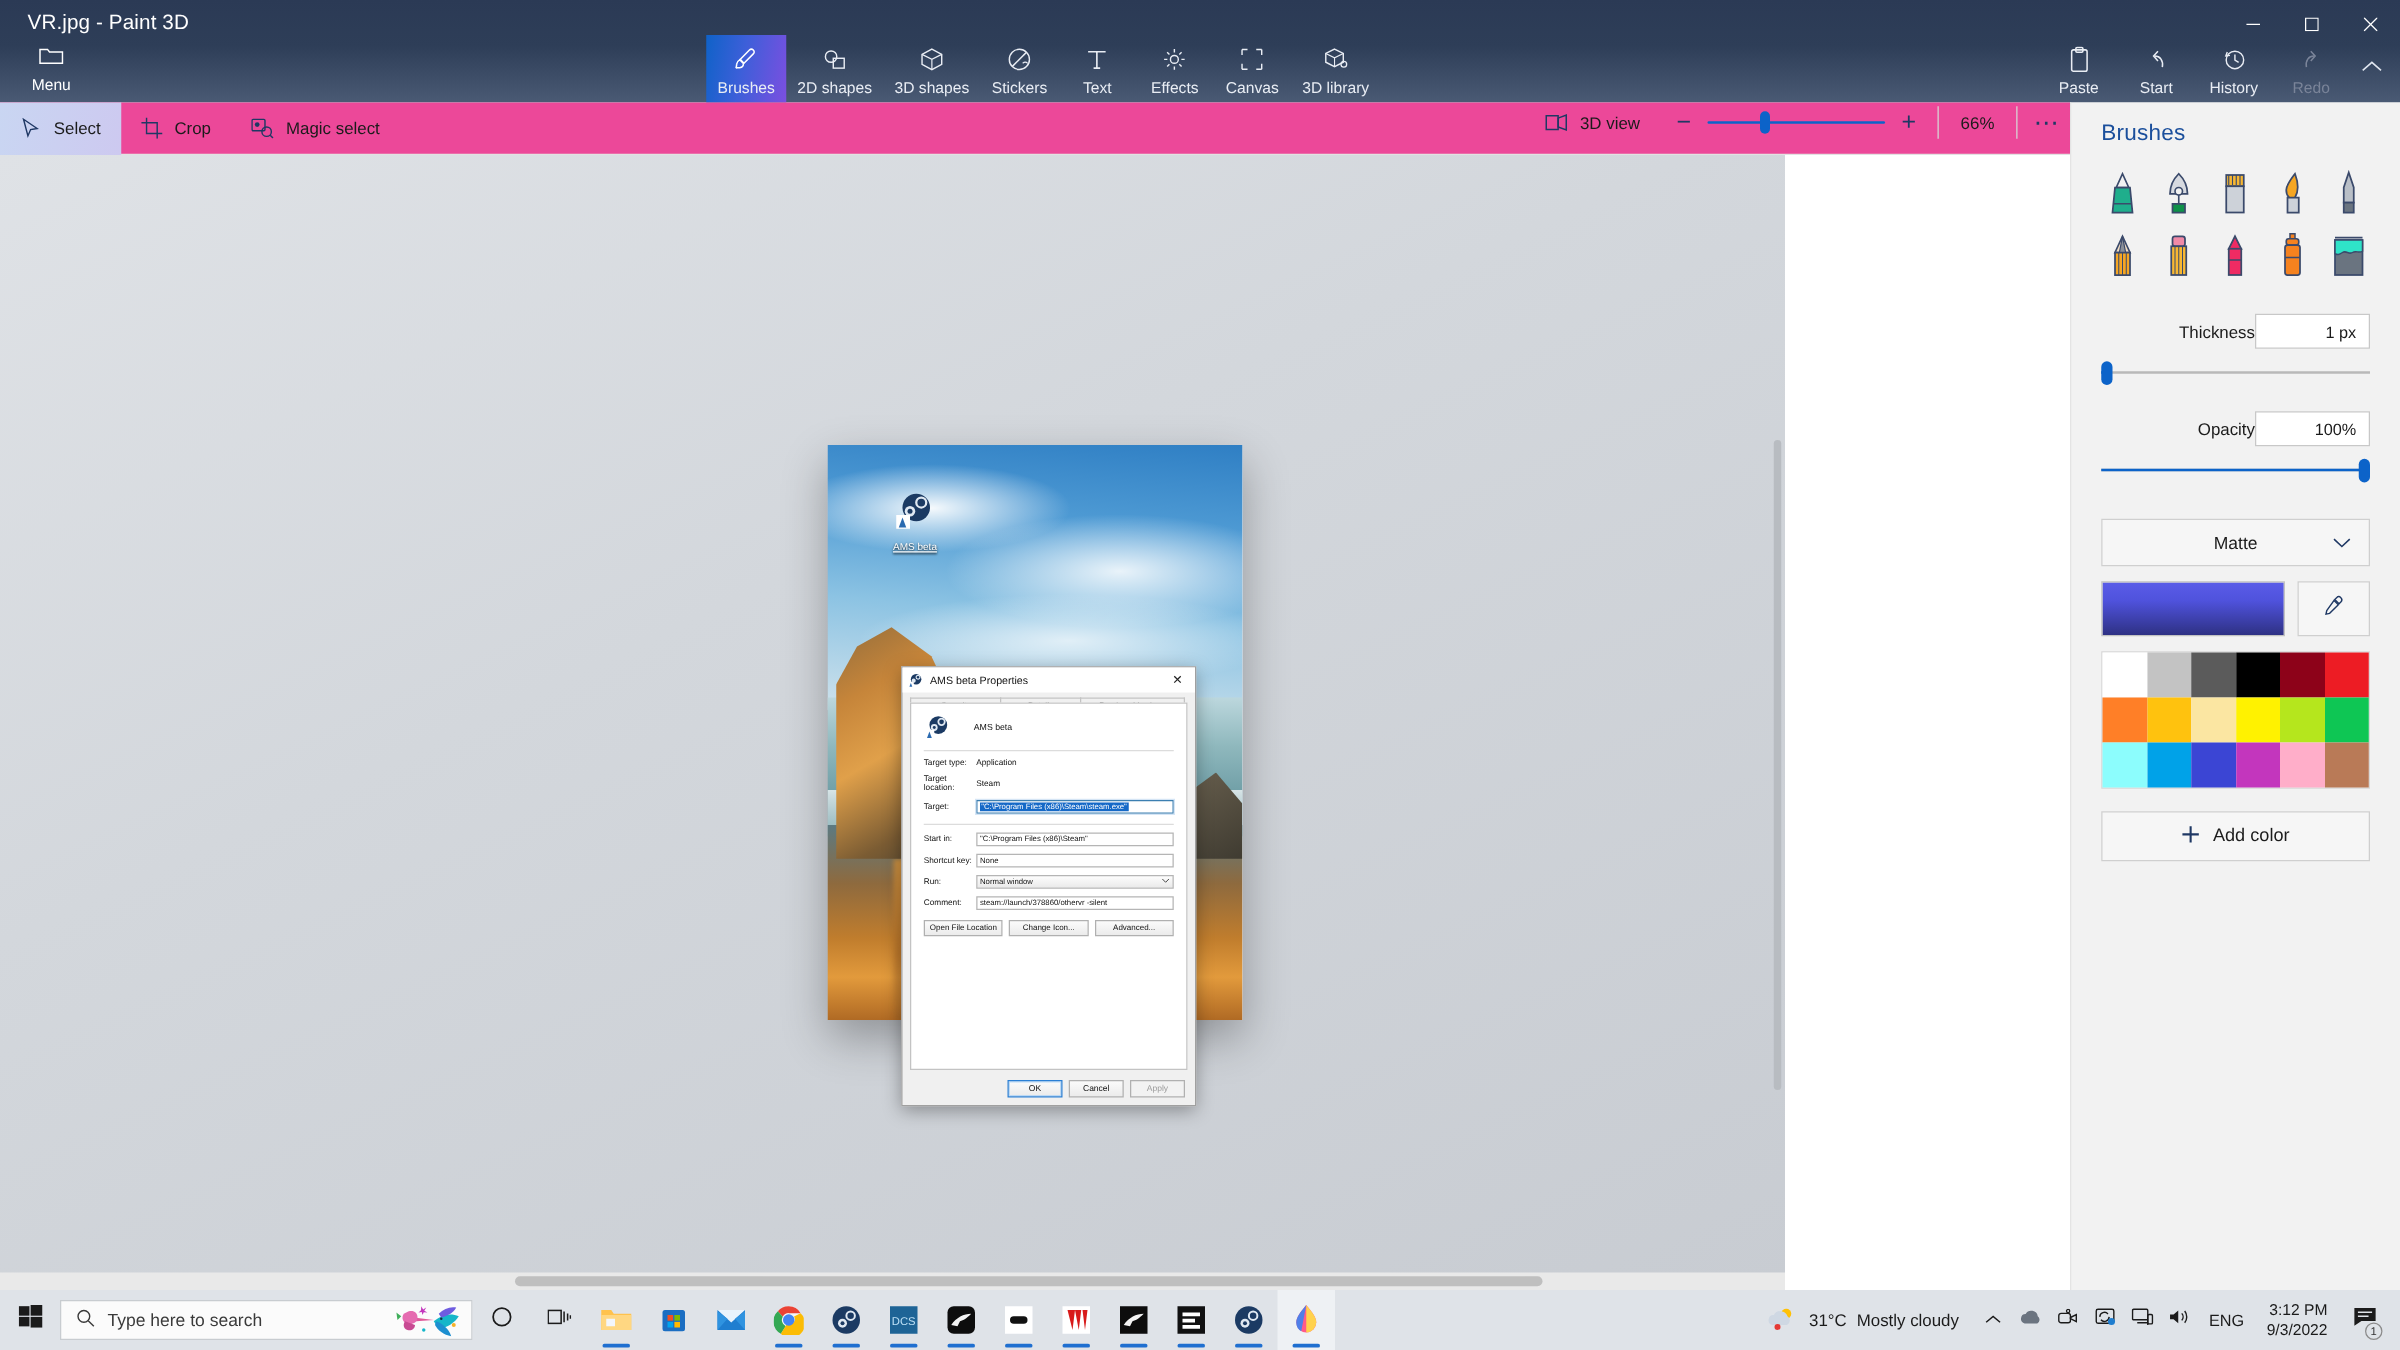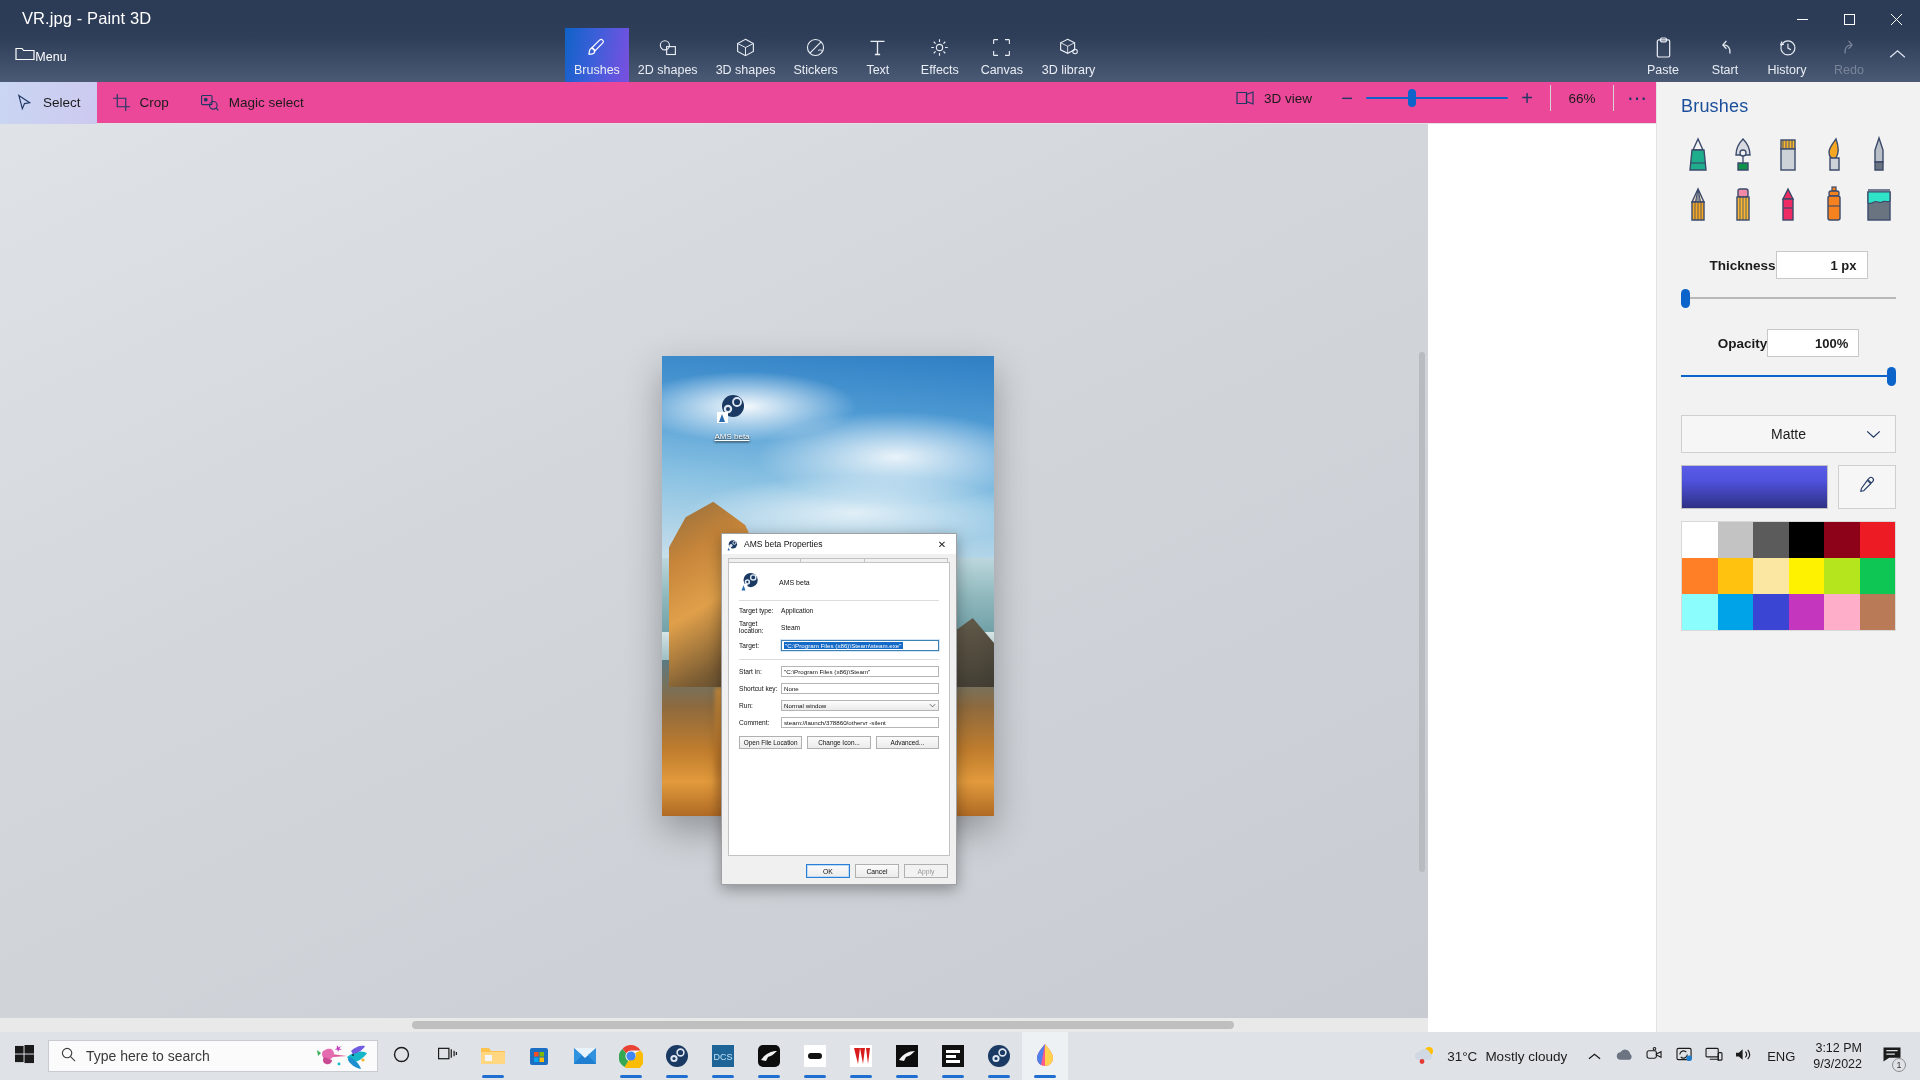--- a/index.html
+++ b/index.html
@@ -23,21 +23,21 @@
   .win-ctrls {
     position: absolute; right: 0; top: 0; height: 38px; display: flex;
   }
   .win-ctrl {
     width: 47px; height: 38px; display: flex; align-items: center; justify-content: center;
     color: #ffffff; font-size: 13px;
   }
 
   .menu-btn {
     position: absolute; left: 8px; top: 30px; width: 66px; height: 50px;
-    display: flex; flex-direction: row; align-items: center; justify-content: center;
+    display: flex; flex-direction: column; align-items: center; justify-content: center;
     color: #fff;
   }
   .menu-btn .lbl { font-size: 12.5px; margin-top: 4px; }
 
   .ribbon-tabs {
     position: absolute; left: 565px; top: 28px; height: 54px; display: flex;
   }
   .rtab {
     min-width: 62px; padding: 0 9px; height: 54px;
     display: flex; flex-direction: column; align-items: center; justify-content: flex-start;
@@ -192,21 +192,21 @@
   .rpanel {
     position: absolute; left: 1656px; top: 82px; width: 264px; height: 950px;
     background: #f2f2f2; border-left: 1px solid #e4e4e4;
   }
   .rp-title { font-size: 18px; color: #1b4f9c; padding: 14px 0 0 24px; letter-spacing: .2px; }
   .brush-grid { display: grid; grid-template-columns: repeat(5, 1fr); gap: 0;
                 padding: 14px 18px 0 18px; }
   .brush-cell { height: 50px; display: flex; align-items: center; justify-content: center; }
 
   .ctrl-block { padding: 0 24px; }
-  .ctrl-row { display: flex; align-items: center; justify-content: center; margin-top: 20px; font-weight: bold; }
+  .ctrl-row { display: flex; align-items: center; justify-content: flex-end; margin-top: 20px; }
   .ctrl-lab { font-size: 13.5px; color: #1b1b1b; }
   .ctrl-box { width: 92px; height: 28px; border: 1px solid #c8c8c8; background: #fff;
               font-size: 13px; color: #1b1b1b; display: flex; align-items: center;
               justify-content: flex-end; padding-right: 10px; }
   .ctrl-slider { position: relative; height: 22px; margin-top: 8px; }
   .cs-track { position: absolute; left: 0; top: 10px; width: 100%; height: 2px; background: #b9b9b9; }
   .cs-fill  { position: absolute; left: 0; top: 10px; height: 2px; background: #0c63c9; }
   .cs-knob  { position: absolute; top: 2px; width: 9px; height: 19px; background: #0c63c9; border-radius: 5px; }
 
   .matte-sel { margin: 28px 24px 0 24px; height: 38px; border: 1px solid #cfcfcf;
@@ -738,20 +738,28 @@
     <div class="sw" style="background:#b5e61d"></div>
     <div class="sw" style="background:#0ec654"></div>
     <div class="sw" style="background:#8cfdfd"></div>
     <div class="sw" style="background:#00a2e8"></div>
     <div class="sw" style="background:#3b45d4"></div>
     <div class="sw" style="background:#c336bd"></div>
     <div class="sw" style="background:#ffaec9"></div>
     <div class="sw" style="background:#b97a57"></div>
   </div>
 
+  <div class="addcolor">
+    <span>
+      <svg width="15" height="15" viewBox="0 0 16 16">
+          <path d="M8 1v14M1 8h14" stroke="#1f3864" stroke-width="1.8"></path>
+        </svg>
+    </span>
+    <span>Add color</span>
+  </div>
 </div>
 
 <div class="taskbar">
   <div class="tb-start">
     <span>
       <svg width="19" height="19" viewBox="0 0 20 20">
           <rect x="0" y="1" width="9" height="8" fill="#1b1b1b"></rect>
           <rect x="10" y="0" width="10" height="9" fill="#1b1b1b"></rect>
           <rect x="0" y="10" width="9" height="8" fill="#1b1b1b"></rect>
           <rect x="10" y="10" width="10" height="9" fill="#1b1b1b"></rect>

